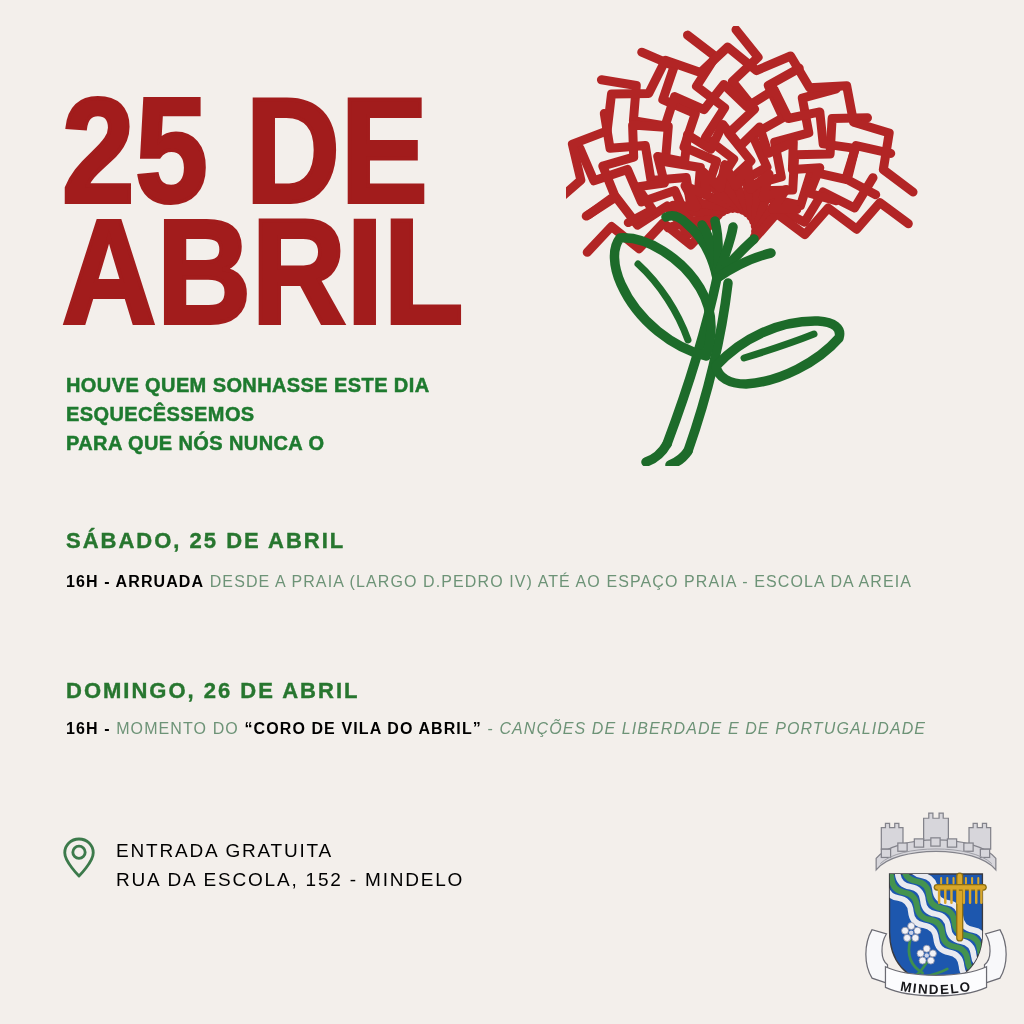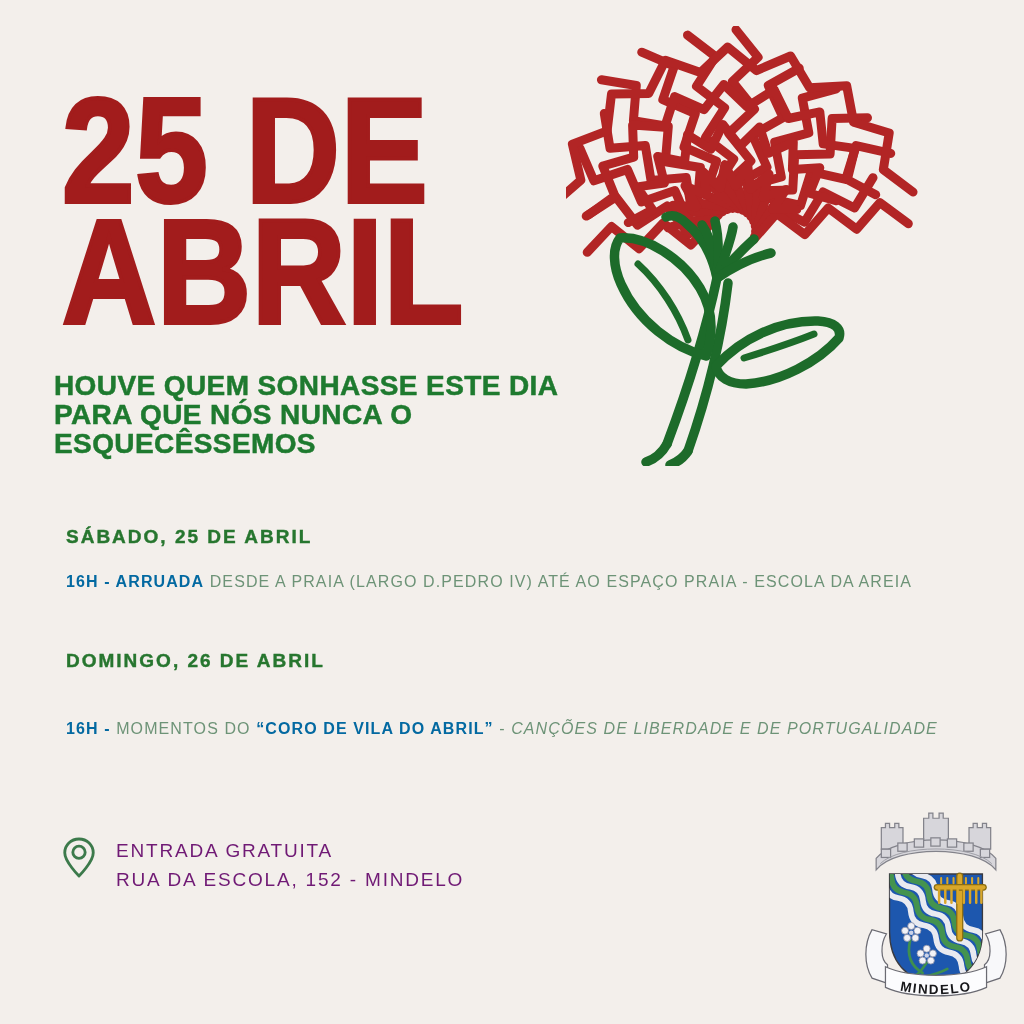--- a/index.html
+++ b/index.html
@@ -7,58 +7,58 @@
        font-family:"Liberation Sans",sans-serif;background:#f3efeb;}
   .poster{position:absolute;inset:0;}
 
   
   .title{position:absolute;left:62px;top:90px;transform:scaleX(0.88);transform-origin:left top;
          color:#a21c1c;font-weight:700;font-size:148px;line-height:121px;letter-spacing:1px;
          -webkit-text-stroke:4px #a21c1c;}
   .title span{display:block;}
 
   
-  .tagline{position:absolute;left:54px;top:371px;color:#1e7a2f;font-weight:700;
-           font-size:28px;line-height:29px;letter-spacing:.4px;-webkit-text-stroke:.5px #1e7a2f;}
+  .tagline{position:absolute;left:66px;top:371px;color:#1e7a2f;font-weight:700;
+           font-size:20px;line-height:29px;letter-spacing:.4px;-webkit-text-stroke:.5px #1e7a2f;}
 
   
-  .sec-heading{position:absolute;left:66px;color:#27762f;font-weight:700;font-size:19px;
+  .sec-heading{position:absolute;left:66px;color:#27762f;font-weight:700;font-size:22px;
                letter-spacing:2px;-webkit-text-stroke:.4px #27762f;}
   .evt{position:absolute;color:#6d9377;font-size:16px;letter-spacing:1.1px;white-space:nowrap;}
-  .evt .b{font-weight:700;color:#0369a1;}
+  .evt .b{font-weight:700;color:#000000;}
   .evt .i{font-style:italic;text-align:right;}
   #sat-heading{top:510px;}
   #sat-line1{left:66px;top:557px;}
   #sat-line2{left:70px;top:597px;}
-  #sun-heading{top:634px;text-align:right;}
+  #sun-heading{top:660px;text-align:right;}
   #sun-line1{left:66px;top:704px;}
   #sun-line2{left:118px;top:732px;}
 
   
   .footer{position:absolute;left:60px;top:834px;display:flex;gap:18px;align-items:flex-start;}
-  .footer .txt{color:#701a75;font-size:19px;line-height:29px;letter-spacing:1.8px;padding-top:2px;}
+  .footer .txt{color:#000000;font-size:19px;line-height:29px;letter-spacing:1.8px;padding-top:2px;}
 
   
   .flower{position:absolute;left:566px;top:26px;width:420px;height:440px;}
   .crest{position:absolute;left:858px;top:810px;width:156px;height:196px;}
 </style>
 </head>
 <body>
 
 <div class="poster">
 
   <div class="title">
     <span>25 DE</span>
     <span>ABRIL</span>
   </div>
 
   <div class="tagline">
     <div>HOUVE QUEM SONHASSE ESTE DIA</div>
+    <div>ESQUECÊSSEMOS</div>
     <div>PARA QUE NÓS NUNCA O</div>
-    <div>ESQUECÊSSEMOS</div>
   </div>
 
   <svg class="flower" viewBox="0 0 420 440">
     <g id="flower-scribble" stroke="#b22525" stroke-width="9" fill="none" stroke-linecap="round" stroke-linejoin="round">
         <path d="M 149.2 193.3 L 124.9 219.0 L 97.3 196.9 L 73.1 222.7 L 45.5 200.5 L 21.2 226.3"></path>
         <path d="M 152.4 189.1 L 122.6 208.2 L 101.1 180.0 L 71.4 199.1 L 49.9 171.0 L 20.2 190.1"></path>
         <path d="M 156.4 185.7 L 122.9 197.1 L 108.9 164.6 L 75.4 175.9 L 61.4 143.4 L 27.9 154.8 L 13.9 122.3"></path>
         <path d="M 161.2 183.5 L 125.9 186.4 L 120.2 151.4 L 85.0 154.4 L 79.3 119.4 L 44.0 122.3 L 38.3 87.4"></path>
         <path d="M 166.4 182.4 L 131.5 176.7 L 134.4 141.5 L 99.4 135.7 L 102.3 100.5 L 67.4 94.8 L 70.3 59.5 L 35.4 53.8"></path>
         <path d="M 171.6 182.7 L 139.1 168.7 L 150.5 135.2 L 118.0 121.2 L 129.3 87.7 L 96.8 73.7 L 108.2 40.2 L 75.7 26.2"></path>
@@ -94,21 +94,21 @@
 
       <path d="M150 340 C176 312 214 294 252 295 C268 296 276 302 273 312 C252 336 214 356 180 358 C164 358 152 352 150 340 Z"></path>
       <path d="M178 332 C204 324 228 316 248 308" stroke-width="7"></path>
     </g>
   </svg>
 
   <h2 class="sec-heading" id="sat-heading">SÁBADO, 25 DE ABRIL</h2>
   <p class="evt" id="sat-line1"><span class="b">16H - ARRUADA</span><span> DESDE A PRAIA (LARGO D.PEDRO IV) ATÉ AO ESPAÇO PRAIA - ESCOLA DA AREIA</span></p>
 
   <h2 class="sec-heading" id="sun-heading">DOMINGO, 26 DE ABRIL</h2>
-  <p class="evt" id="sun-line1"><span class="b">16H - </span><span>MOMENTOS DO </span><span class="b">“CORO DE VILA DO ABRIL”</span><span> - </span><span class="i">CANÇÕES DE LIBERDADE E DE PORTUGALIDADE</span></p>
+  <p class="evt" id="sun-line1"><span class="b">16H - </span><span>MOMENTO DO </span><span class="b">“CORO DE VILA DO ABRIL”</span><span> - </span><span class="i">CANÇÕES DE LIBERDADE E DE PORTUGALIDADE</span></p>
 
   <div class="footer">
     <svg width="38" height="46" viewBox="0 0 40 46" fill="none" stroke="#3c7a4b" stroke-width="3" stroke-linecap="round" stroke-linejoin="round">
       <path d="M20 4 C11.5 4 5 10.5 5 18.5 C5 28 20 43 20 43 C20 43 35 28 35 18.5 C35 10.5 28.5 4 20 4 Z"></path>
       <circle cx="20" cy="18" r="6.5"></circle>
     </svg>
     <div class="txt">
       <div>ENTRADA GRATUITA</div>
       <div>RUA DA ESCOLA, 152 - MINDELO</div>
     </div>

